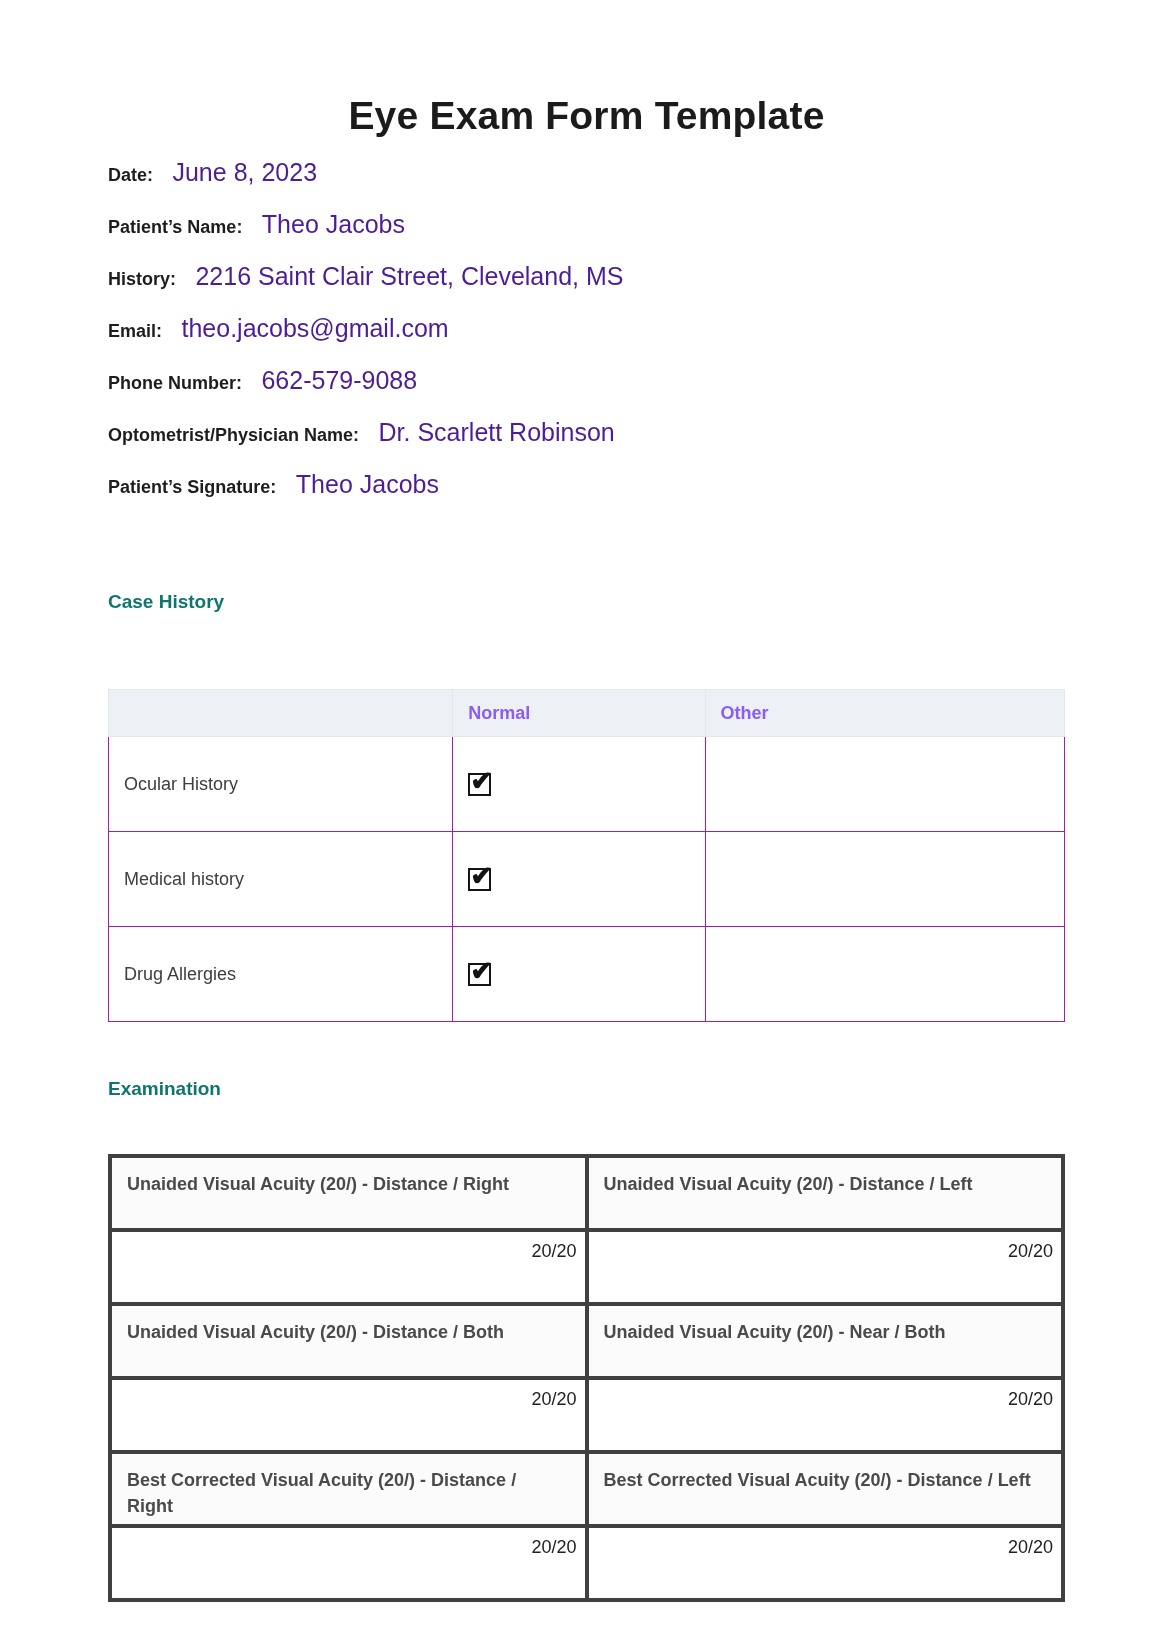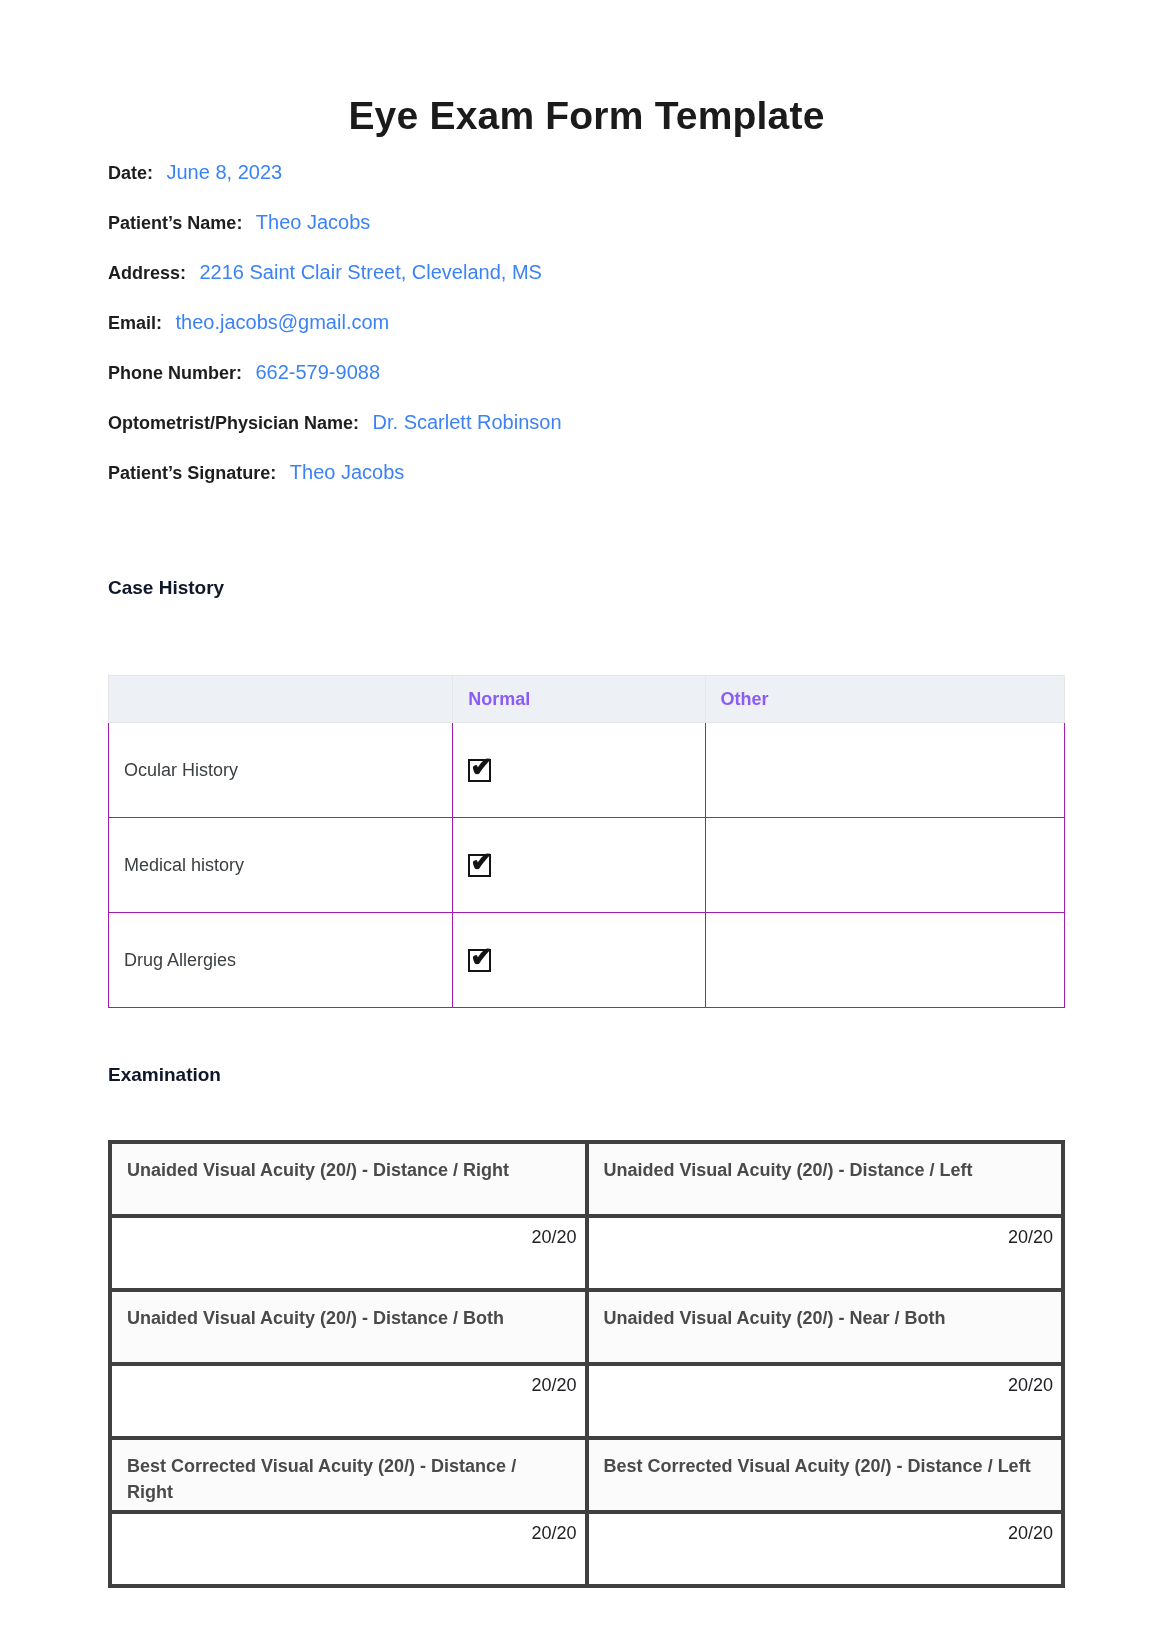--- a/index.html
+++ b/index.html
@@ -19,26 +19,26 @@
     text-align: center;
     color: #1b1b1b;
     margin: 0;
     padding-top: 94px;
     letter-spacing: 0.2px;
   }
 
   .fields { margin-top: 21px; }
   .field-row { line-height: 26px; margin-bottom: 22px; white-space: nowrap; }
   .field-label { font-size: 18px; font-weight: 700; color: #1d1d1f; }
-  .field-value { font-size: 20px; font-weight: 400; color: #3b82f6; margin-left: 9px; }
+  .field-value { font-size: 25px; font-weight: 400; color: #4c1d95; margin-left: 15px; }
 
   .section-heading {
     font-size: 19px;
     font-weight: 700;
-    color: #0f172a;
+    color: #0f766e;
     margin: 0;
   }
   .heading-case { margin-top: 90px; }
   .heading-exam { margin-top: 56px; }
 
   table { width: 100%; border-collapse: collapse; table-layout: fixed; }
 
   .case-table { margin-top: 76px; }
   .case-table th {
     background: #edf0f4;
@@ -109,21 +109,21 @@
   <div class="fields">
     <div class="field-row">
       <span class="field-label">Date:</span>
       <span class="field-value">June 8, 2023</span>
     </div>
     <div class="field-row">
       <span class="field-label">Patient’s Name:</span>
       <span class="field-value">Theo Jacobs</span>
     </div>
     <div class="field-row">
-      <span class="field-label">Address:</span>
+      <span class="field-label">History:</span>
       <span class="field-value">2216 Saint Clair Street, Cleveland, MS</span>
     </div>
     <div class="field-row">
       <span class="field-label">Email:</span>
       <span class="field-value">theo.jacobs@gmail.com</span>
     </div>
     <div class="field-row">
       <span class="field-label">Phone Number:</span>
       <span class="field-value">662-579-9088</span>
     </div>

